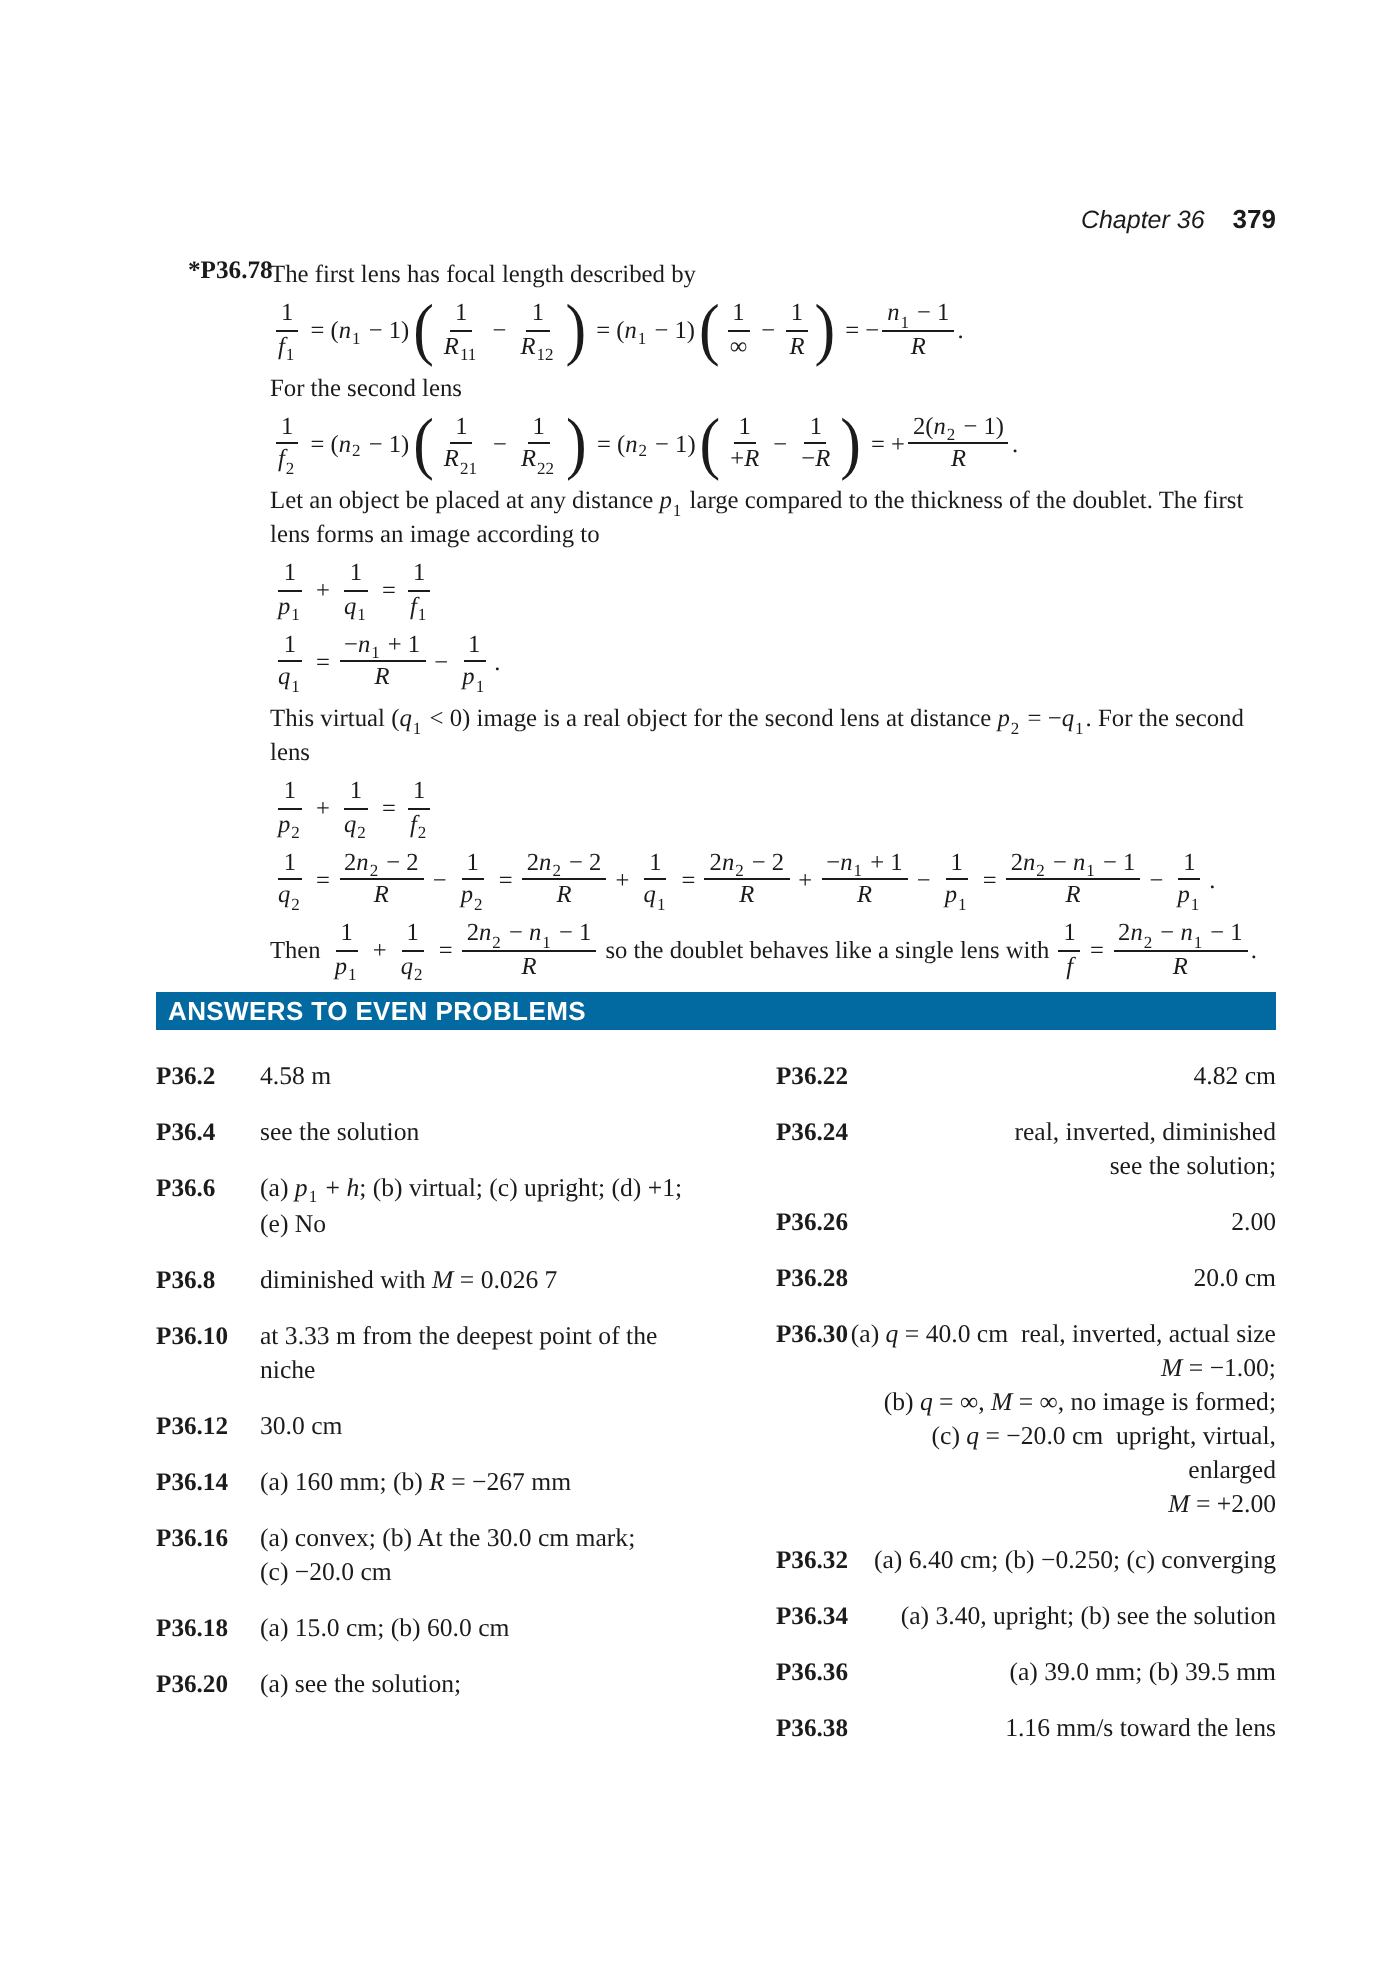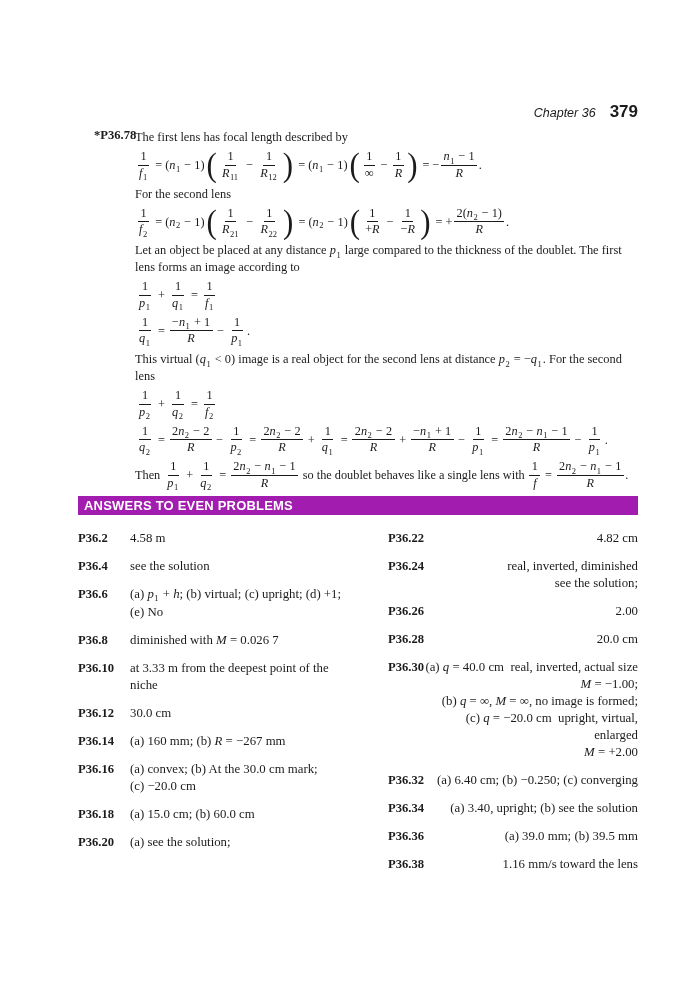--- a/index.html
+++ b/index.html
@@ -4,41 +4,41 @@
 <style>
   html,body{margin:0;padding:0;background:#e8e8e8;}
   .page{
     width:700px;height:990px;position:relative;background:#ffffff;
     font-family:"Liberation Serif", serif;color:#1b1b1b;
     margin:0 auto;overflow:hidden;
   }
   
   .hdr{position:absolute;top:102px;right:62px;font-family:"Liberation Sans",sans-serif;font-size:12.5px;}
   .hdr .chap{font-style:italic;}
-  .hdr .pnum{font-weight:bold;margin-left:14px;font-size:17px;}
+  .hdr .pnum{font-weight:bold;margin-left:14px;font-size:13px;}
   
   .problem{position:absolute;top:126px;left:82px;width:558px;font-size:12.4px;line-height:16px;}
   .plabel{position:absolute;left:12px;top:1px;font-weight:bold;font-size:12.6px;}
   .pcontent{margin-left:53px;}
   .para{margin:3px 0;}
   .para .mr{white-space:pre-wrap;}
   .mathrow{display:flex;align-items:center;margin:5px 0;font-size:12.3px;flex-wrap:nowrap;}
   .mathrow .mr{white-space:pre;}
   .mi{font-style:italic;}
   .msub{font-size:8.5px;position:relative;top:3.5px;margin:0 1px 0 0.5px;}
   .frac{display:inline-flex;flex-direction:column;align-items:center;margin:0 1.5px;line-height:1.12;}
   .fnum,.fden{display:flex;align-items:baseline;justify-content:center;padding:0 2.5px;white-space:pre;}
   .fnum{border-bottom:0.9px solid #1b1b1b;padding-bottom:1px;}
   .fden{padding-top:1px;}
   .pgroup{display:inline-flex;align-items:center;margin:0 1px;}
   .prow{display:inline-flex;align-items:center;}
   .bparen{font-size:31px;line-height:0.85;transform:scaleY(1.12);font-weight:400;padding:0 1px;}
   
   .answers{position:absolute;top:496px;left:78px;width:560px;}
-  .banner{height:19px;background:#a21caf;color:#ffffff;box-sizing:border-box;
+  .banner{height:19px;background:#0369a1;color:#ffffff;box-sizing:border-box;
           font-family:"Liberation Sans",sans-serif;font-weight:bold;font-size:13px;
           padding:2px 0 0 6px;letter-spacing:0.2px;}
   .answers-cols{display:flex;margin-top:15px;font-size:12.8px;line-height:17px;}
   .acol-left{width:294px;flex:none;}
   .acol-right{flex:1;text-align:right;}
   .aitem{display:flex;margin-bottom:11px;}
   .aid{width:52px;flex:none;font-weight:bold;font-size:12.6px;}
   .abody{flex:1;}
   .aline .mr{white-space:pre-wrap;}
   .aline .msub{top:3px;}

